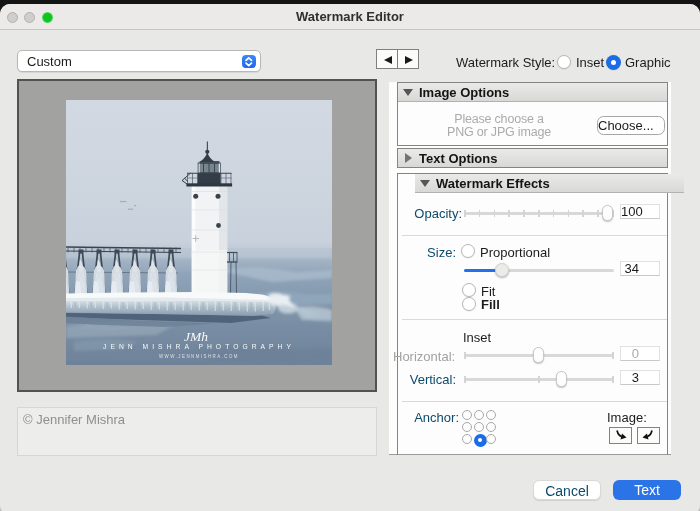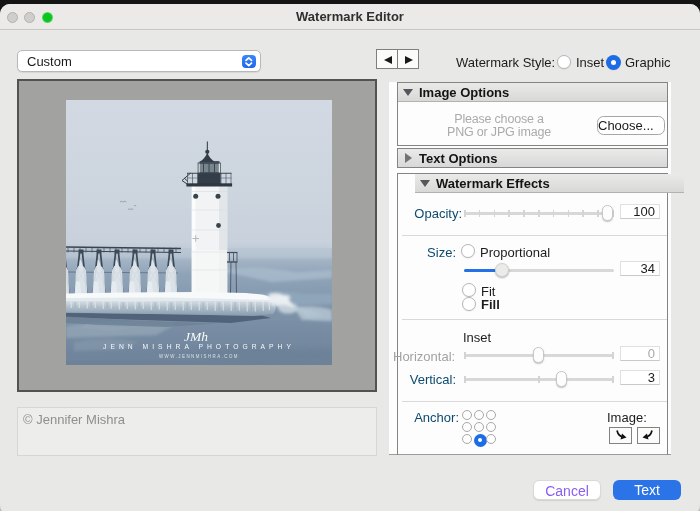--- a/index.html
+++ b/index.html
@@ -51,21 +51,21 @@
   .btn-choose { position:absolute; left:199px; top:33px; width:68px; height:19px;
                 background:#ffffff; border:1px solid #a6a6a4; border-radius:6.5px;
                 font-size:13px; color:#1b1b1b; line-height:17px; }
   .sep { position:absolute; left:9px; width:265px; height:1px; background:#d9d9d8; }
   .track { position:absolute; height:3px; background:#d8d8d7; border-radius:1.5px; }
   .tick { position:absolute; width:1.5px; height:7px; top:-2px; background:#d4d4d3; }
   .pill { position:absolute; width:10.5px; height:16px; border-radius:5.25px; background:#fdfdfd;
           border:1px solid #c6c6c4; box-shadow:0 1px 1.5px rgba(0,0,0,.22); }
   .vbox { position:absolute; width:40px; height:15px; background:#ffffff;
           border:1px solid #e0e0de; border-bottom:1px solid #c9c9c7;
-          font-size:13px; text-align:right; line-height:14px; padding-right:4px; color:#1b1b1b; }
+          font-size:13px; text-align:right; line-height:14px; padding-right:20px; color:#1b1b1b; }
   .rlabel { position:absolute; font-size:13px; color:#0c4a6e; text-align:right; white-space:nowrap; }
   .anc { position:absolute; width:10px; height:10px; border-radius:50%; background:#fdfdfd; border:1px solid #a9a9a7; }
   .rotbtn { position:absolute; width:23px; height:17px; background:#fbfbfa; border:1px solid #828282; top:345px; }
   .bbtn { position:absolute; top:476px; height:20px; border-radius:6px; font-size:14px; text-align:center; line-height:20px; }
 </style>
 </head>
 <body>
 <div class="win">
   <div class="titlebar">
     <div class="tl" style="left:6.5px; background:#cfcecd; border:1px solid #b2b0ae;"></div>
@@ -440,15 +440,15 @@
       </svg>
     </div>
     <div class="rotbtn" style="left:243.5px;">
       <svg width="21" height="15" viewBox="0 0 21 15">
         <path d="M14 2.5 C13 6.5 11 8.5 8 9" fill="none" stroke="#111" stroke-width="1.7"></path>
         <path d="M9 5.5 L4.5 9.5 L10.5 11.5 Z" fill="#111"></path>
       </svg>
     </div>
   </div>
 
-  <div class="bbtn" style="left:533px; width:68px; background:#ffffff; border:1px solid #d9d9d7; box-shadow:0 1px 1px rgba(0,0,0,.1); color:#8b5cf6;">Cancel</div>
+  <div class="bbtn" style="left:533px; width:68px; background:#ffffff; border:1px solid #d9d9d7; box-shadow:0 1px 1px rgba(0,0,0,.1); color:#0c4a6e;">Cancel</div>
   <div class="bbtn" style="left:613px; width:68px; background:#2a74e8; color:#ffffff;">Text</div>
 </div>
 
 </body></html>

